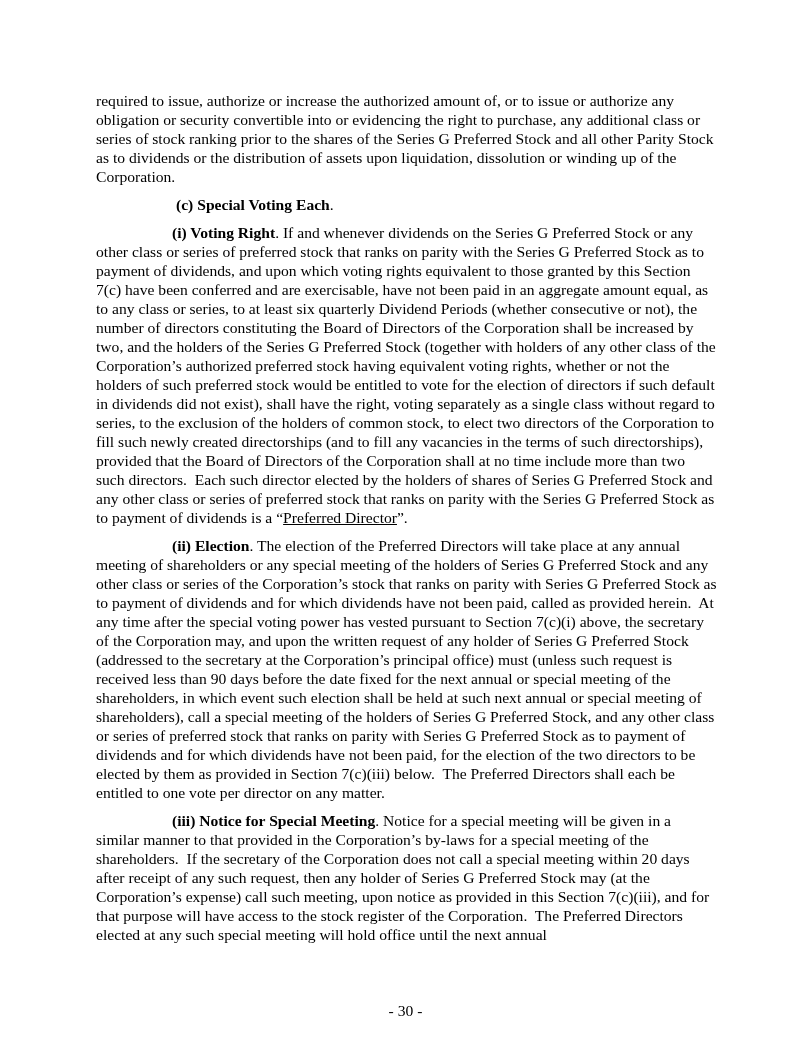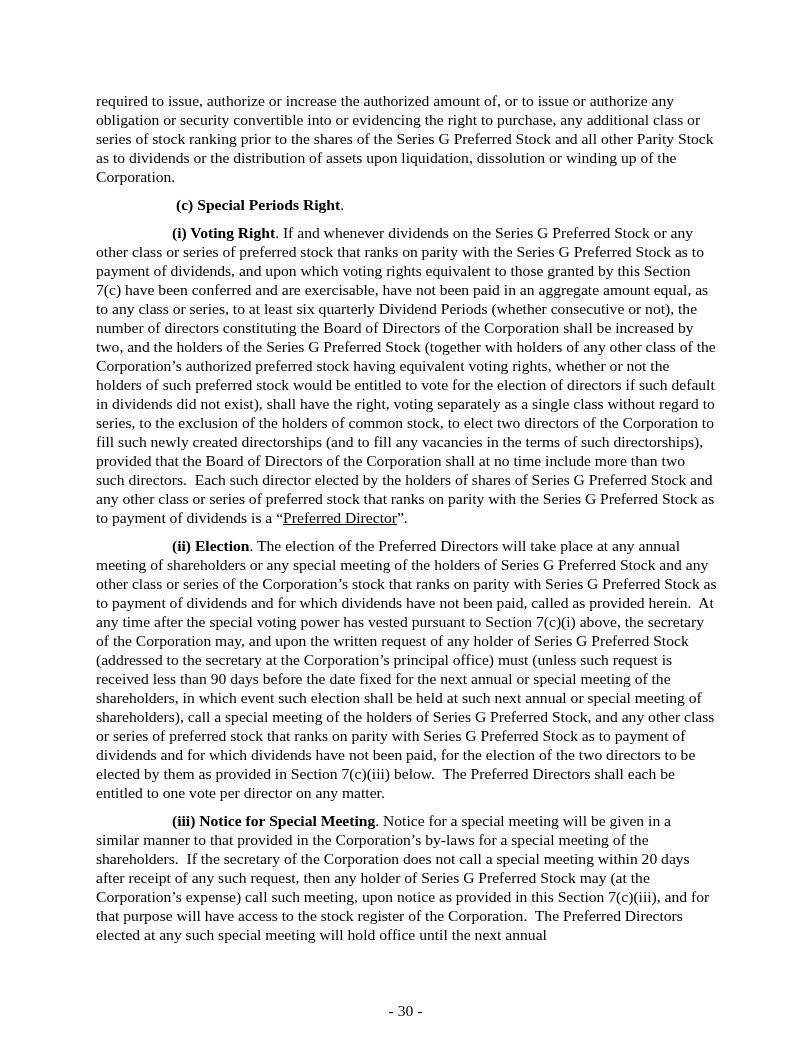--- a/index.html
+++ b/index.html
@@ -36,19 +36,19 @@
     font-size: 15.6px;
     line-height: 19px;
   }
 </style>
 </head>
 <body>
 
 <div class="page">
   <div class="content" id="doc-body">
       <p class="para"><span>required to issue, authorize or increase the authorized amount of, or to issue or authorize any obligation or security convertible into or evidencing the right to purchase, any additional class or series of stock ranking prior to the shares of the Series G Preferred Stock and all other Parity Stock as to dividends or the distribution of assets upon liquidation, dissolution or winding up of the Corporation.</span></p>
-      <p class="para heading"><span class="b">(c) Special Periods Right</span><span>.</span></p>
+      <p class="para heading"><span class="b">(c) Special Voting Each</span><span>.</span></p>
       <p class="para sub"><span class="b">(i) Voting Right</span><span>. If and whenever dividends on the Series G Preferred Stock or any other class or series of preferred stock that ranks on parity with the Series G Preferred Stock as to payment of dividends, and upon which voting rights equivalent to those granted by this Section 7(c) have been conferred and are exercisable, have not been paid in an aggregate amount equal, as to any class or series, to at least six quarterly Dividend Periods (whether consecutive or not), the number of directors constituting the Board of Directors of the Corporation shall be increased by two, and the holders of the Series G Preferred Stock (together with holders of any other class of the Corporation’s authorized preferred stock having equivalent voting rights, whether or not the holders of such preferred stock would be entitled to vote for the election of directors if such default in dividends did not exist), shall have the right, voting separately as a single class without regard to series, to the exclusion of the holders of common stock, to elect two directors of the Corporation to fill such newly created directorships (and to fill any vacancies in the terms of such directorships), provided that the Board of Directors of the Corporation shall at no time include more than two such directors.  Each such director elected by the holders of shares of Series G Preferred Stock and any other class or series of preferred stock that ranks on parity with the Series G Preferred Stock as to payment of dividends is a “</span><span class="u">Preferred Director</span><span>”.</span></p>
       <p class="para sub"><span class="b">(ii) Election</span><span>. The election of the Preferred Directors will take place at any annual meeting of shareholders or any special meeting of the holders of Series G Preferred Stock and any other class or series of the Corporation’s stock that ranks on parity with Series G Preferred Stock as to payment of dividends and for which dividends have not been paid, called as provided herein.  At any time after the special voting power has vested pursuant to Section 7(c)(i) above, the secretary of the Corporation may, and upon the written request of any holder of Series G Preferred Stock (addressed to the secretary at the Corporation’s principal office) must (unless such request is received less than 90 days before the date fixed for the next annual or special meeting of the shareholders, in which event such election shall be held at such next annual or special meeting of shareholders), call a special meeting of the holders of Series G Preferred Stock, and any other class or series of preferred stock that ranks on parity with Series G Preferred Stock as to payment of dividends and for which dividends have not been paid, for the election of the two directors to be elected by them as provided in Section 7(c)(iii) below.  The Preferred Directors shall each be entitled to one vote per director on any matter.</span></p>
       <p class="para sub"><span class="b">(iii) Notice for Special Meeting</span><span>. Notice for a special meeting will be given in a similar manner to that provided in the Corporation’s by-laws for a special meeting of the shareholders.  If the secretary of the Corporation does not call a special meeting within 20 days after receipt of any such request, then any holder of Series G Preferred Stock may (at the Corporation’s expense) call such meeting, upon notice as provided in this Section 7(c)(iii), and for that purpose will have access to the stock register of the Corporation.  The Preferred Directors elected at any such special meeting will hold office until the next annual</span></p>
     </div>
   <div class="footer">- 30 -</div>
 </div>
 
 </body></html>

